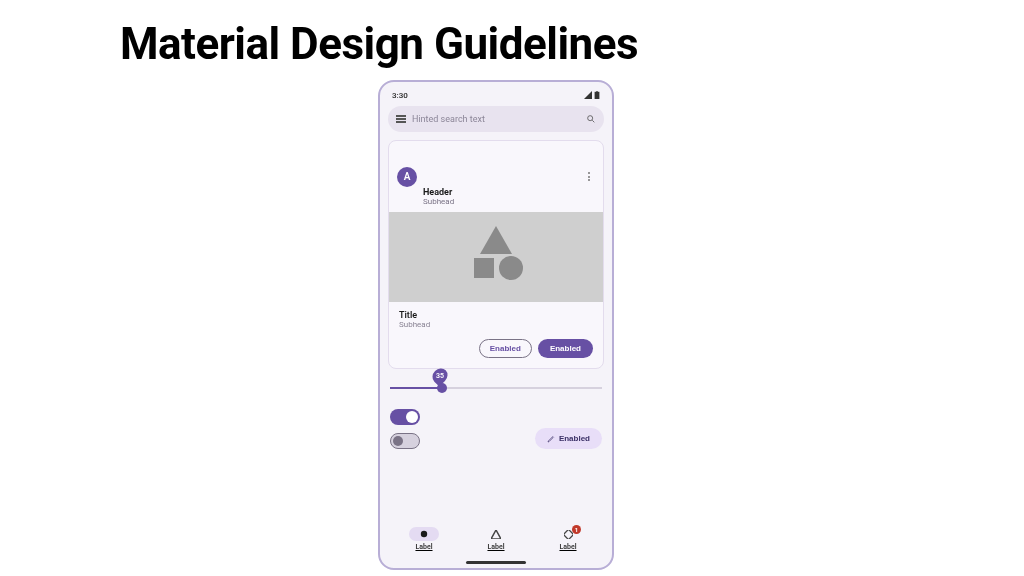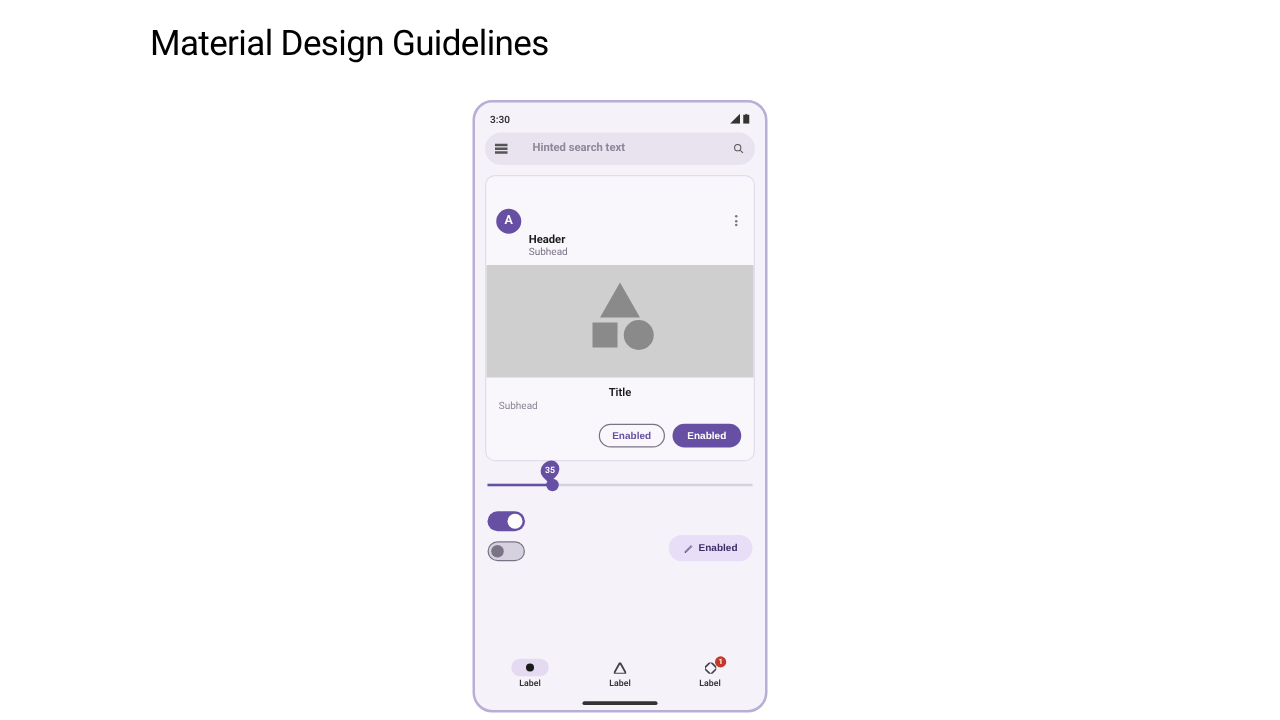--- a/index.html
+++ b/index.html
@@ -8,22 +8,22 @@
     height: 576px;
     background: #fff;
     font-family: -apple-system, BlinkMacSystemFont, "Segoe UI", Roboto, Arial, sans-serif;
     position: relative;
     overflow: hidden;
   }
   .main-title {
     position: absolute;
     top: 18px;
     left: 120px;
-    font-size: 28px;
-    font-weight: 400;
+    font-size: 44px;
+    font-weight: 700;
     color: #000;
     letter-spacing: -0.5px;
   }
   .phone {
     position: absolute;
     top: 80px;
     left: 378px;
     width: 236px;
     height: 490px;
     background: #f5f3f9;
@@ -45,22 +45,21 @@
   }
   .status-icons { display:flex; gap:2px; align-items:center; }
   .search-bar {
     margin-top: 4px;
     height: 26px;
     background: #e8e3ef;
     border-radius: 13px;
     display: flex;
     align-items: center;
     padding: 0 8px;
-    gap: 20px;
-    font-weight: bold;
+    gap: 6px;
   }
   .hamburger { width:10px; display:flex; flex-direction:column; gap:1.5px; }
   .hamburger div { height:1.5px; background:#555; }
   .search-text { flex:1; font-size:9px; color:#8c8698; }
   .mag-icon { width:10px; height:10px; }
   .card {
     margin-top: 8px;
     background: #f9f7fc;
     border: 1px solid #e3dced;
     border-radius: 8px;
@@ -95,21 +94,21 @@
     width:0; height:0;
     border-left:16px solid transparent;
     border-right:16px solid transparent;
     border-bottom:28px solid #8a8a8a;
     position:absolute;
     top:14px;
   }
   .shape-sq { width:20px; height:20px; background:#8a8a8a; position:absolute; top:46px; left:85px; }
   .shape-circ { width:24px; height:24px; border-radius:50%; background:#8a8a8a; position:absolute; top:44px; left:110px; }
   .card-body { padding:8px 10px 10px 10px; }
-  .card-body .t { font-size:9px; font-weight:600; color:#1a1a1a;text-align:center; }
+  .card-body .t { font-size:9px; font-weight:600; color:#1a1a1a; }
   .card-body .st { font-size:8px; color:#8a8494; margin-bottom:6px; }
   .card-body .desc { font-size:7px; color:#8a8494; line-height:1.35; }
   .card-actions { display:flex; justify-content:flex-end; gap:6px; margin-top:10px; }
   .btn-outline {
     border:1px solid #7a7386; color:#6750a4; background:transparent;
     border-radius:12px; font-size:8px; font-weight:600;
     padding:4px 10px;
   }
   .btn-filled {
     background:#6750a4; color:#fff; border:none;
@@ -156,20 +155,21 @@
   .tonal-btn {
     background:#e8def8; color:#3a2f66; border:none;
     border-radius:14px; font-size:8px; font-weight:700;
     padding:6px 12px; display:flex; align-items:center; gap:4px;
   }
   .pencil { width:8px; height:8px; }
   .bottom-nav {
     margin-top:auto;
     height:40px;
     display:flex;
+    text-decoration:underline;
   }
   .nav-item {
     flex:1; display:flex; flex-direction:column; align-items:center; justify-content:center;
     gap:2px; position:relative;
   }
   .nav-icon-wrap {
     width:30px; height:14px; border-radius:8px;
     display:flex; align-items:center; justify-content:center;
     position:relative;
   }

